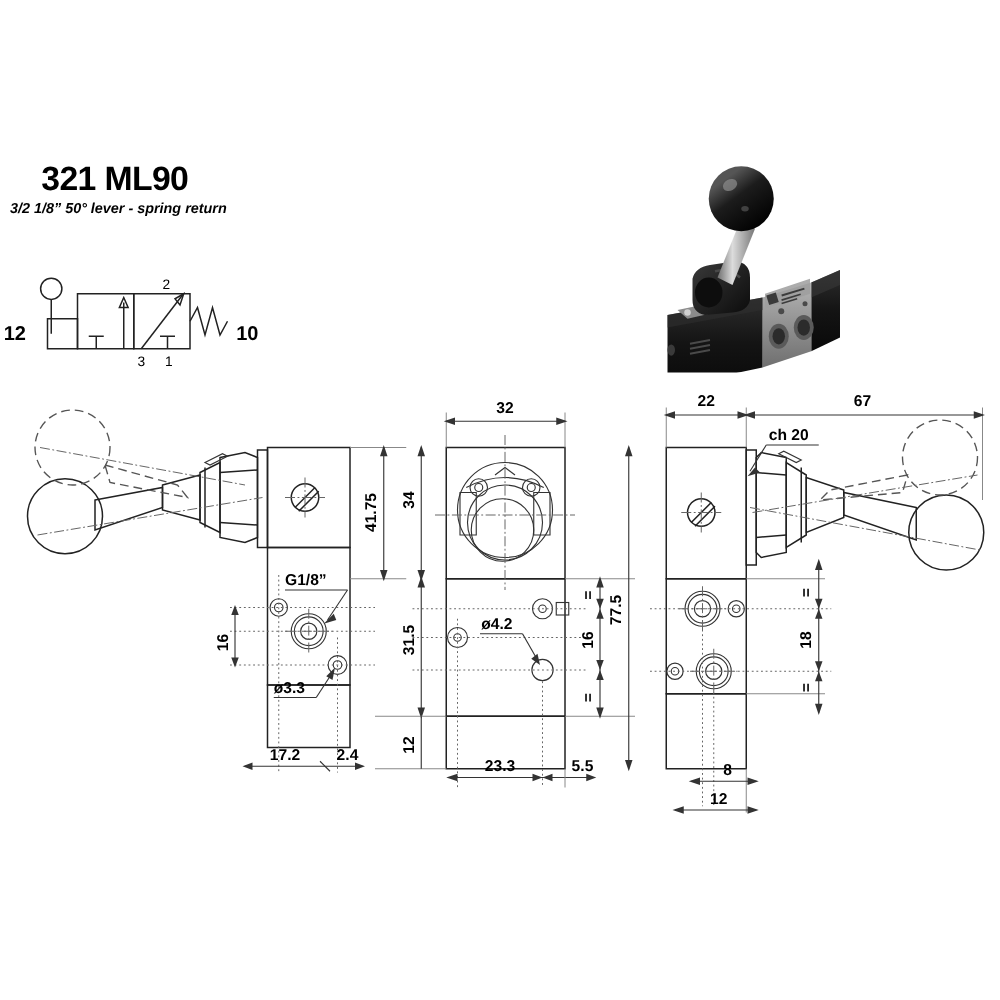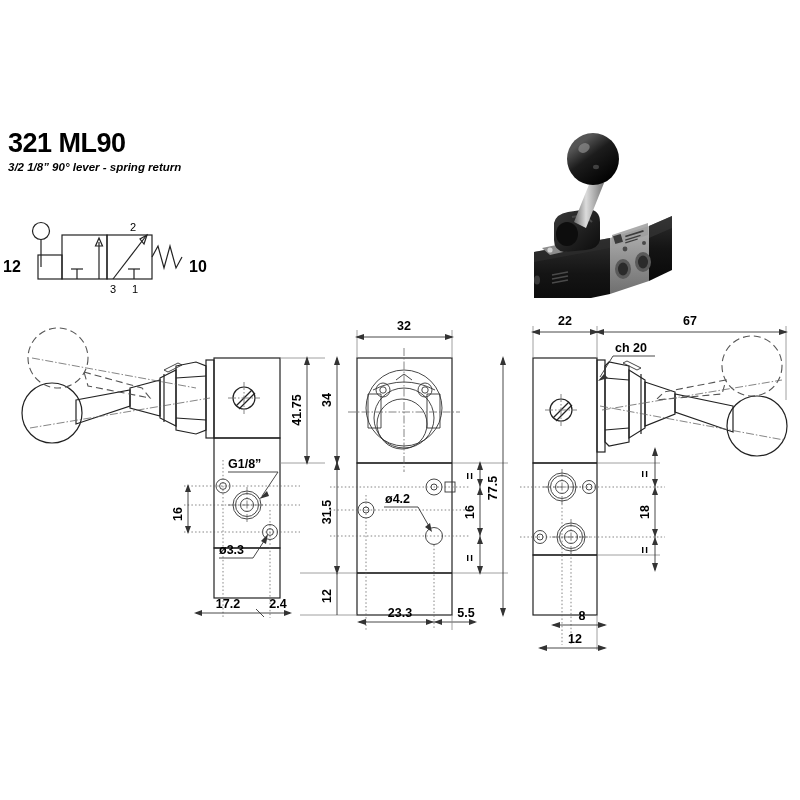--- a/index.html
+++ b/index.html
@@ -4,21 +4,21 @@
 <style>
   html,body{margin:0;padding:0;}
   body{
     width:800px;height:800px;background:#ffffff;
     font-family:"Liberation Sans", sans-serif;
     color:#000;overflow:hidden;position:relative;
   }
   #page{position:absolute;left:0;top:0;width:800px;height:800px;}
   svg{display:block;}
 
-  .t-title{font-family:"Liberation Sans",sans-serif;font-weight:bold;font-size:27px;letter-spacing:-0.5px;}
+  .t-title{font-family:"Liberation Sans",sans-serif;font-weight:bold;font-size:27px;letter-spacing:-0.5px;margin-left:25px;}
   .t-sub1{font-family:"Liberation Sans",sans-serif;font-weight:bold;font-size:13.5px;}
   .t-sub2{font-family:"Liberation Sans",sans-serif;font-weight:bold;font-style:italic;font-size:11.5px;}
   .t-port{font-family:"Liberation Sans",sans-serif;font-weight:bold;font-size:16px;}
   .t-pnum{font-family:"Liberation Sans",sans-serif;font-size:11px;}
   .t-dim{font-family:"Liberation Sans",sans-serif;font-weight:bold;font-size:12.5px;}
   .t-eq{font-family:"Liberation Sans",sans-serif;font-weight:bold;font-size:12px;}
   .ln-thin{stroke:#333;stroke-width:0.9;fill:none;}
   .ln-med{stroke:#222;stroke-width:1.2;fill:none;}
   .dimline{stroke:#333;stroke-width:0.9;fill:none;}
   .extline{stroke:#888;stroke-width:0.8;fill:none;}
@@ -26,21 +26,21 @@
   .hiddenline{stroke:#666;stroke-width:0.8;fill:none;stroke-dasharray:1.5 2.2;}
   .dashline{stroke:#555;stroke-width:1.1;fill:none;stroke-dasharray:7 4;}
 </style>
 </head>
 <body>
 
 <div id="page">
 
   <div style="position:absolute;left:8px;top:128px;width:340px;">
     <div class="t-title" style="line-height:30px;">321 ML90</div>
-    <div class="t-sub2" style="margin-top:2px;line-height:14px;">3/2 1/8” 90° lever - spring return</div>
+    <div class="t-sub2" style="margin-top:2px;line-height:14px;">3/2 1/8” 50° lever - spring return</div>
   </div>
 
   <svg style="position:absolute;left:0px;top:218px;" width="220" height="90" viewBox="0 0 220 90">
 
     <circle cx="41" cy="13" r="8.5" class="ln-med"></circle>
     <line class="ln-med" x1="41" y1="21.5" x2="41" y2="49"></line>
 
     <rect class="ln-med" x="38" y="37" width="24" height="24"></rect>
 
     <rect class="ln-med" x="62" y="17" width="45" height="44"></rect>

